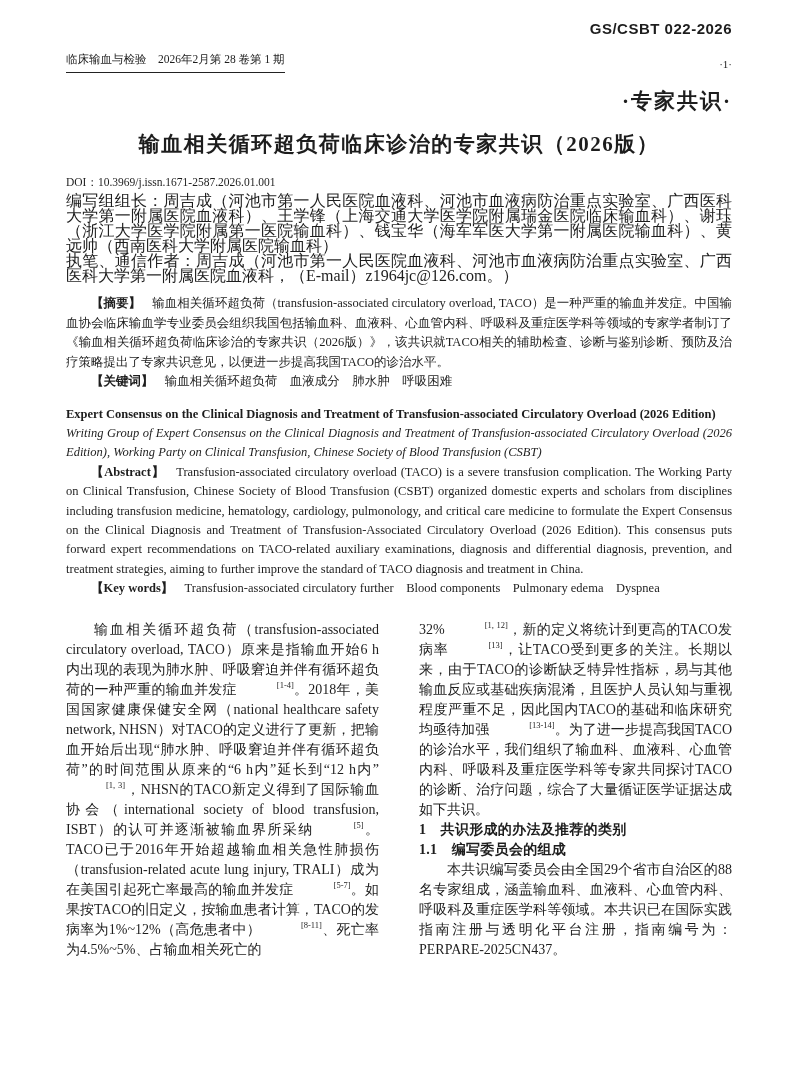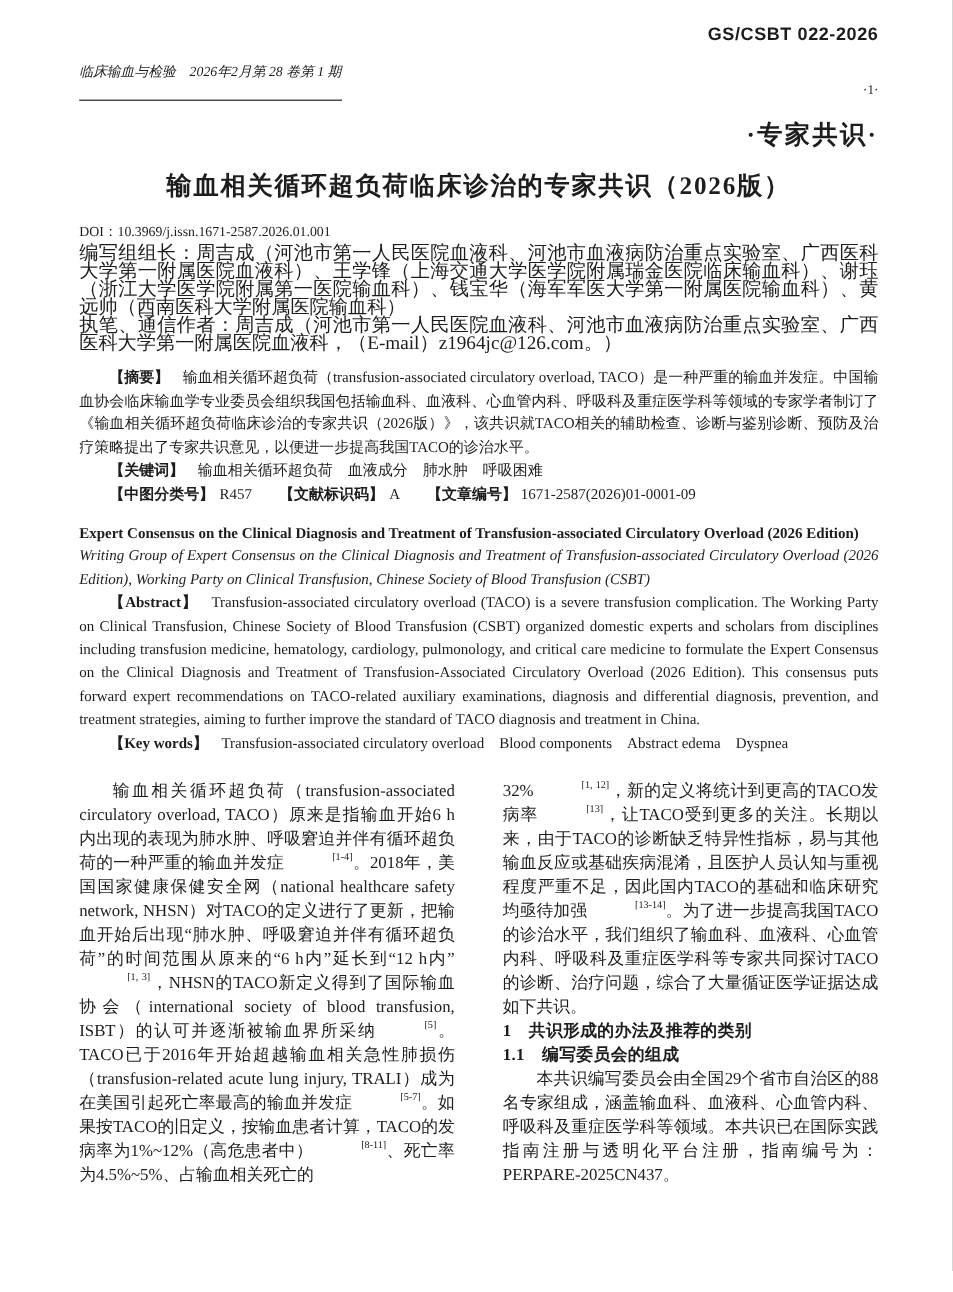--- a/index.html
+++ b/index.html
@@ -9,21 +9,21 @@
     font-family:"Liberation Serif","DejaVu Serif",serif;overflow:hidden;
   }
   .std-no{
     text-align:right;font-family:"Liberation Sans","DejaVu Sans",sans-serif;
     font-weight:bold;font-size:15px;letter-spacing:.5px;margin-top:4px;
   }
   .header-row{
     display:flex;justify-content:space-between;align-items:flex-end;
     margin-top:15px;font-size:11.5px;
   }
-  .journal-info{border-bottom:1.3px solid #222;padding-bottom:16px;font-style:italic;}
+  .journal-info{border-bottom:1.3px solid #222;padding-bottom:5px;}
   .page-no{font-size:11px;padding-bottom:3px;}
   .column-tag{text-align:right;font-weight:bold;font-size:21px;margin-top:14px;letter-spacing:2px;}
   .title{
     text-align:center;font-size:21px;font-weight:bold;margin:15px 0 0 0;
     letter-spacing:1.5px;
   }
   .byline{text-align:center;font-size:13.5px;margin-top:15px;letter-spacing:.5px;}
   .doi{font-size:11.5px;margin-top:17px;}
   .editors{font-size:16px;line-height:15px;text-align:justify;margin-top:3px;}
   .editors p{margin:0;}
@@ -66,30 +66,27 @@
   <div class="doi">DOI：10.3969/j.issn.1671-2587.2026.01.001</div>
 
   <div class="editors">
     <p>编写组组长：周吉成（河池市第一人民医院血液科、河池市血液病防治重点实验室、广西医科大学第一附属医院血液科）、王学锋（上海交通大学医学院附属瑞金医院临床输血科）、谢珏（浙江大学医学院附属第一医院输血科）、钱宝华（海军军医大学第一附属医院输血科）、黄远帅（西南医科大学附属医院输血科）</p>
     <p>执笔、通信作者：周吉成（河池市第一人民医院血液科、河池市血液病防治重点实验室、广西医科大学第一附属医院血液科，（E-mail）z1964jc@126.com。）</p>
   </div>
 
   <div class="abs-cn">
     <p><span class="lbl sp">【摘要】</span><span>输血相关循环超负荷（transfusion-associated circulatory overload, TACO）是一种严重的输血并发症。中国输血协会临床输血学专业委员会组织我国包括输血科、血液科、心血管内科、呼吸科及重症医学科等领域的专家学者制订了《输血相关循环超负荷临床诊治的专家共识（2026版）》，该共识就TACO相关的辅助检查、诊断与鉴别诊断、预防及治疗策略提出了专家共识意见，以便进一步提高我国TACO的诊治水平。</span></p>
     <p><span class="lbl sp">【关键词】</span><span>输血相关循环超负荷　血液成分　肺水肿　呼吸困难</span></p>
-    <p>
-      <span class="clc-group"><span class="lbl">【中图分类号】</span><span>R457</span></span><span class="clc-group"><span class="lbl">【文献标识码】</span><span>A</span></span><span><span class="lbl">【文章编号】</span> <span>1671-2587(2026)01-0001-09</span></span>
-    </p>
   </div>
 
   <div class="abs-en">
     <p class="en-title">Expert Consensus on the Clinical Diagnosis and Treatment of Transfusion-associated Circulatory Overload (2026 Edition)</p>
     <p class="en-authors">Writing Group of Expert Consensus on the Clinical Diagnosis and Treatment of Transfusion-associated Circulatory Overload (2026 Edition), Working Party on Clinical Transfusion, Chinese Society of Blood Transfusion (CSBT)</p>
     <p class="en-abs"><span class="lbl sp">【Abstract】</span><span>Transfusion-associated circulatory overload (TACO) is a severe transfusion complication. The Working Party on Clinical Transfusion, Chinese Society of Blood Transfusion (CSBT) organized domestic experts and scholars from disciplines including transfusion medicine, hematology, cardiology, pulmonology, and critical care medicine to formulate the Expert Consensus on the Clinical Diagnosis and Treatment of Transfusion-Associated Circulatory Overload (2026 Edition). This consensus puts forward expert recommendations on TACO-related auxiliary examinations, diagnosis and differential diagnosis, prevention, and treatment strategies, aiming to further improve the standard of TACO diagnosis and treatment in China.</span></p>
-    <p class="en-kw"><span class="lbl sp">【Key words】</span><span>Transfusion-associated circulatory overload　Blood components　Abstract edema　Dyspnea</span></p>
+    <p class="en-kw"><span class="lbl sp">【Key words】</span><span>Transfusion-associated circulatory further　Blood components　Pulmonary edema　Dyspnea</span></p>
   </div>
 
   <div class="columns">
     <div class="col">
       <p class="indent">输血相关循环超负荷（transfusion-associated circulatory overload, TACO）原来是指输血开始6 h内出现的表现为肺水肿、呼吸窘迫并伴有循环超负荷的一种严重的输血并发症<sup>[1-4]</sup>。2018年，美国国家健康保健安全网（national healthcare safety network, NHSN）对TACO的定义进行了更新，把输血开始后出现“肺水肿、呼吸窘迫并伴有循环超负荷”的时间范围从原来的“6 h内”延长到“12 h内”<sup>[1, 3]</sup>，NHSN的TACO新定义得到了国际输血协会（international society of blood transfusion, ISBT）的认可并逐渐被输血界所采纳<sup>[5]</sup>。TACO已于2016年开始超越输血相关急性肺损伤（transfusion-related acute lung injury, TRALI）成为在美国引起死亡率最高的输血并发症<sup>[5-7]</sup>。如果按TACO的旧定义，按输血患者计算，TACO的发病率为1%~12%（高危患者中）<sup>[8-11]</sup>、死亡率为4.5%~5%、占输血相关死亡的</p>
     </div>
     <div class="col">
       <p>32%<sup>[1, 12]</sup>，新的定义将统计到更高的TACO发病率<sup>[13]</sup>，让TACO受到更多的关注。长期以来，由于TACO的诊断缺乏特异性指标，易与其他输血反应或基础疾病混淆，且医护人员认知与重视程度严重不足，因此国内TACO的基础和临床研究均亟待加强<sup>[13-14]</sup>。为了进一步提高我国TACO的诊治水平，我们组织了输血科、血液科、心血管内科、呼吸科及重症医学科等专家共同探讨TACO的诊断、治疗问题，综合了大量循证医学证据达成如下共识。</p>
       <h2>1　共识形成的办法及推荐的类别</h2>
       <h3>1.1　编写委员会的组成</h3>

